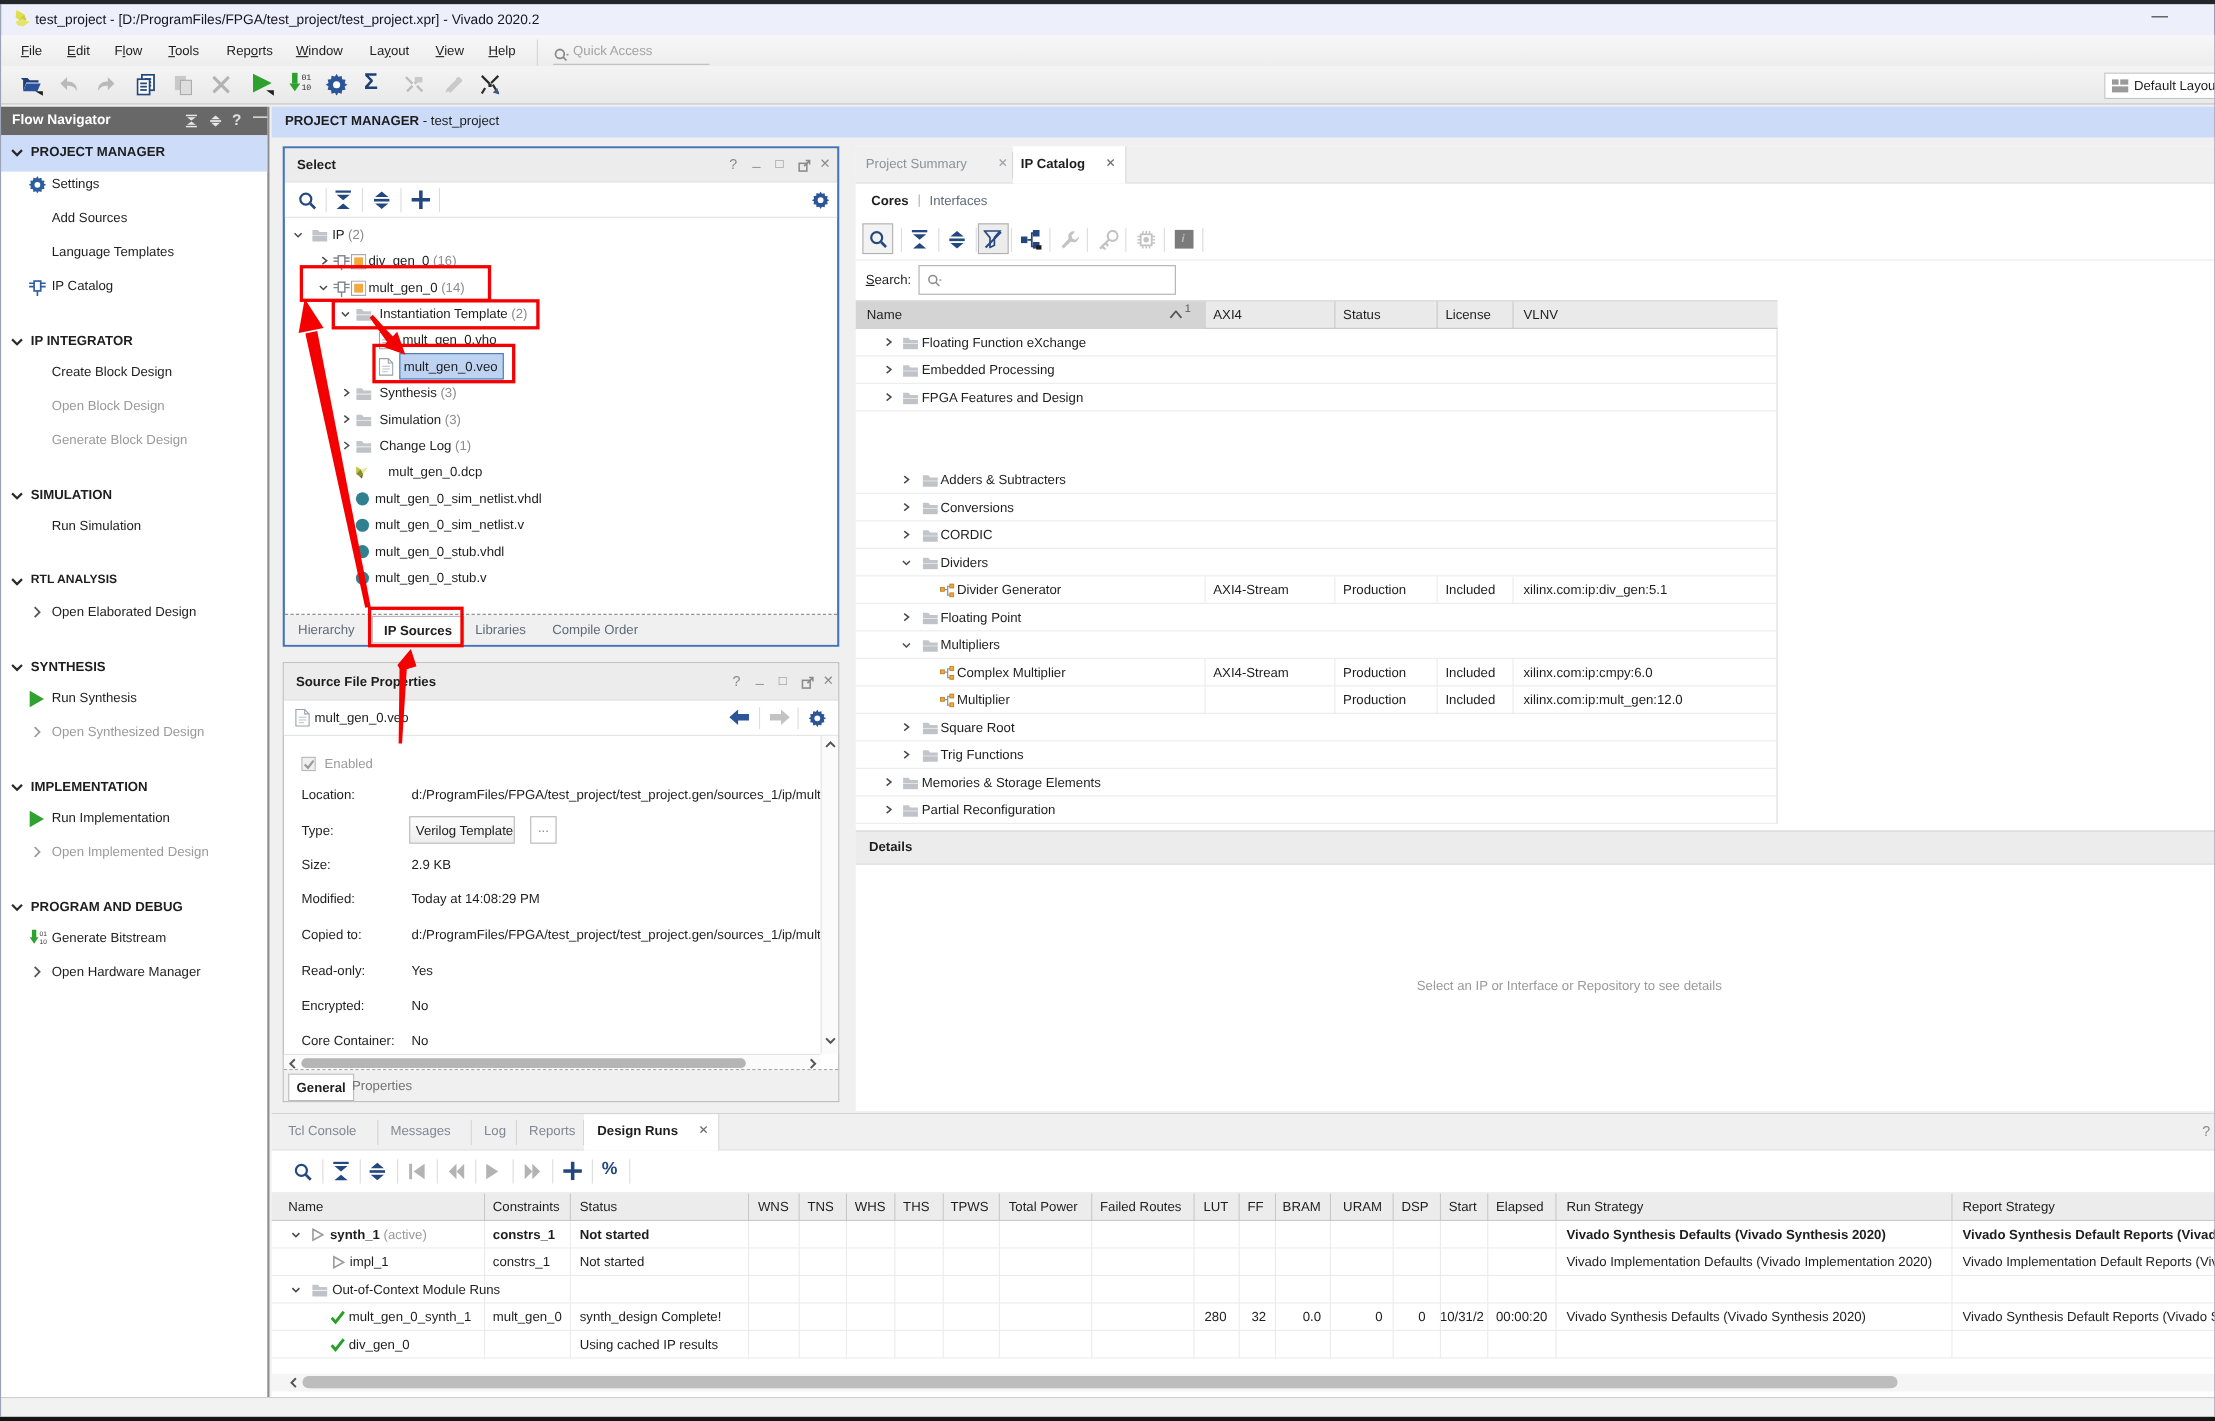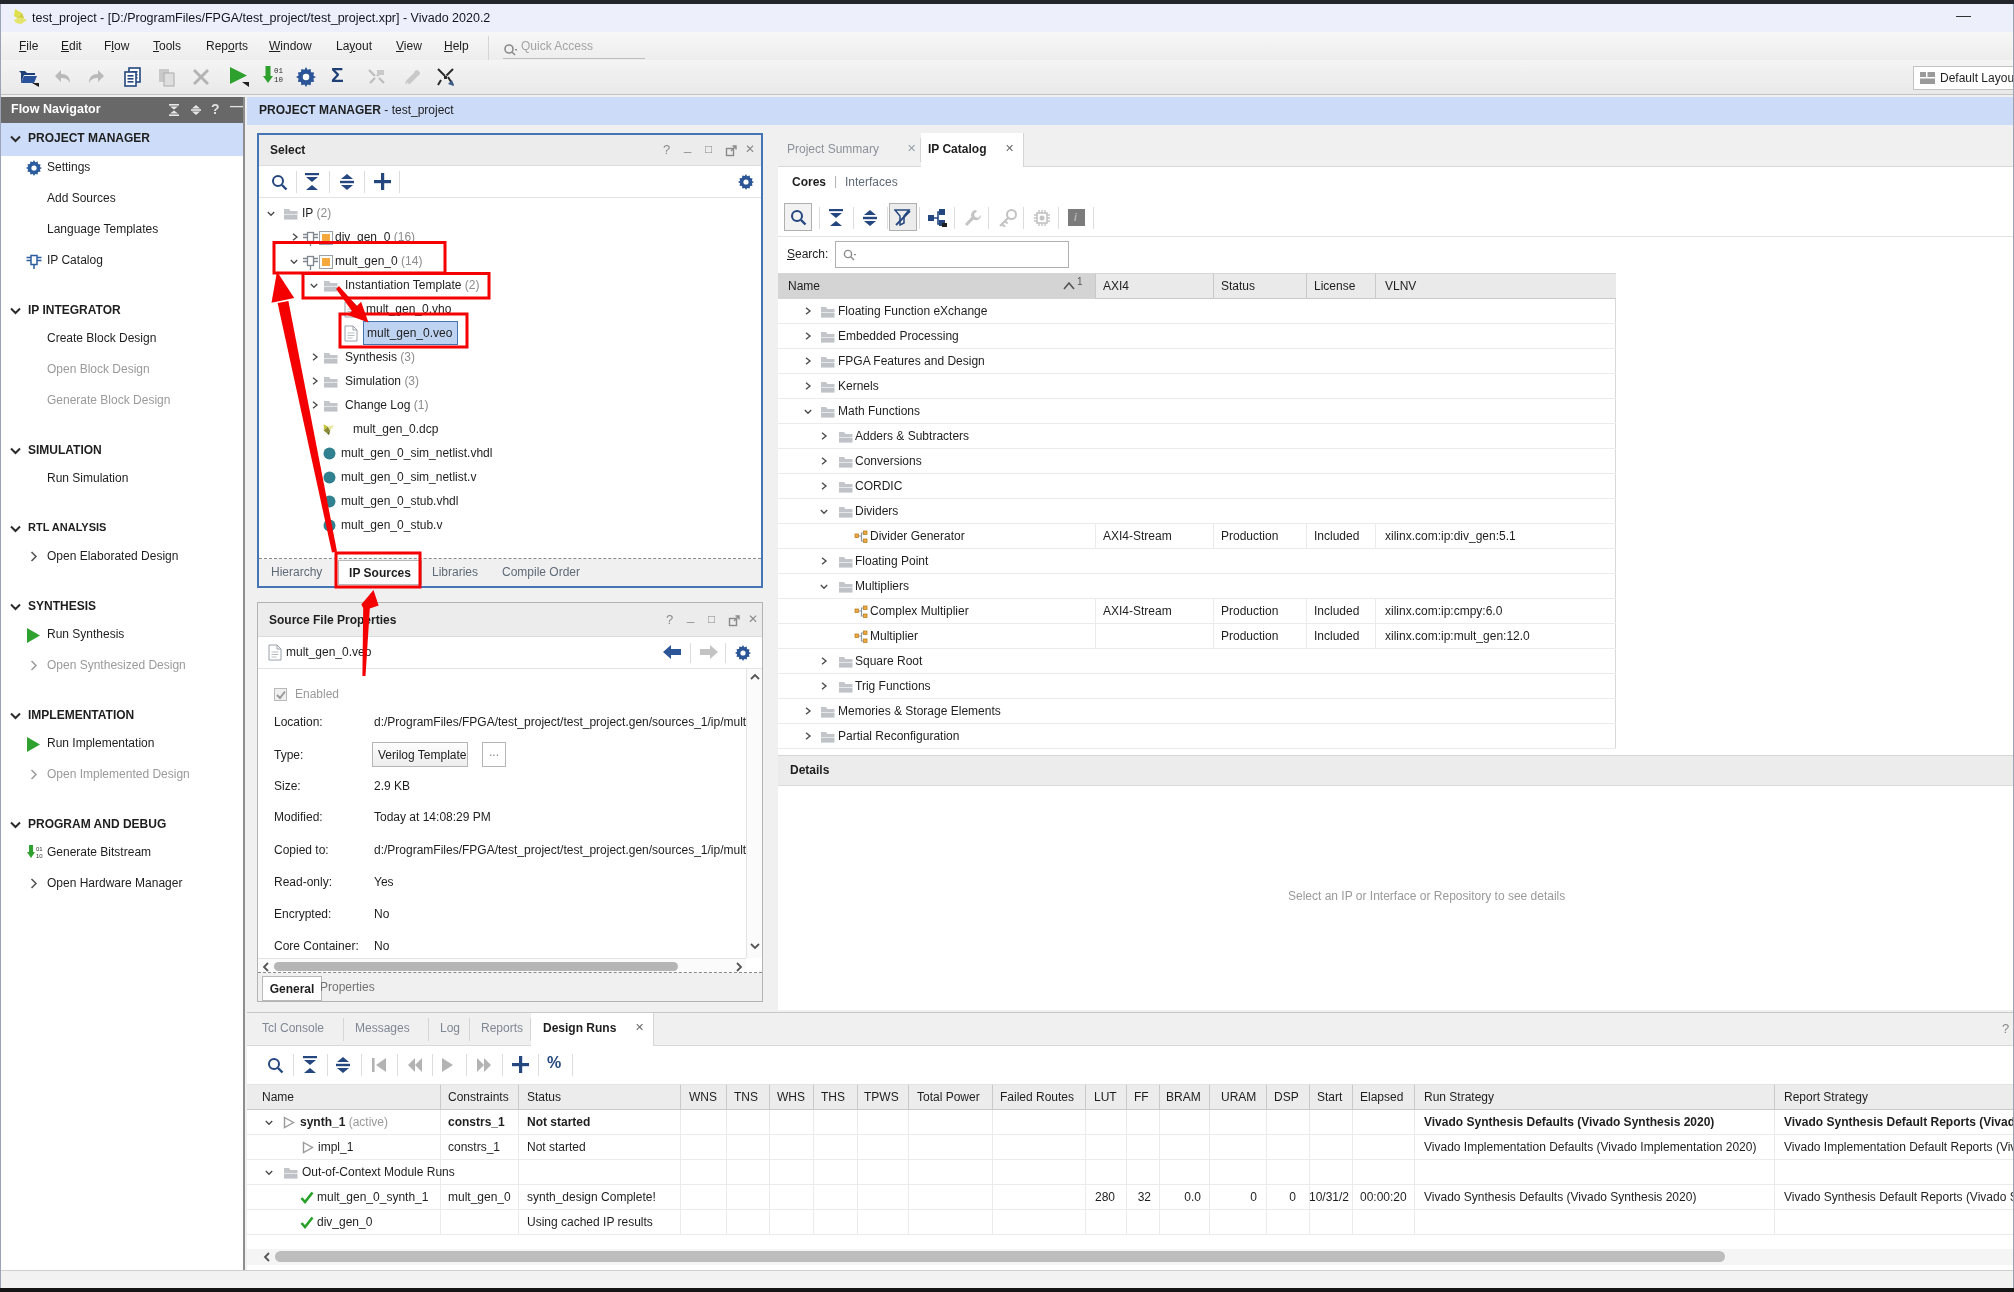--- a/index.html
+++ b/index.html
@@ -607,40 +607,20 @@
       </div>
     <div class="row" style="left:0;top:50px;width:838px;height:25px;border-bottom:1px solid #ebebeb">
         <svg class="chv" style="left:26px;top:8px" width="8" height="10" viewBox="0 0 8 10">
           <polyline points="1.5,1 6.5,5 1.5,9" fill="none" stroke="#4a4a4a" stroke-width="1.7"></polyline>
         </svg>
         <svg class="icn" style="left:42px;top:6px" width="15" height="13" viewBox="0 0 15 13">
           <path d="M1 2h5l1.5 2H14.5v3H1z" fill="#c2c6cb"></path>
           <path d="M1 7.6h13.5v5H1z" fill="#bfc3c8"></path>
         </svg>
         <span class="abs" style="left:60px;top:5px">FPGA Features and Design</span>
-      </div>
-    <div class="row" style="left:0;top:75px;width:838px;height:25px;border-bottom:1px solid #ebebeb">
-        <svg class="chv" style="left:26px;top:8px" width="8" height="10" viewBox="0 0 8 10">
-          <polyline points="1.5,1 6.5,5 1.5,9" fill="none" stroke="#4a4a4a" stroke-width="1.7"></polyline>
-        </svg>
-        <svg class="icn" style="left:42px;top:6px" width="15" height="13" viewBox="0 0 15 13">
-          <path d="M1 2h5l1.5 2H14.5v3H1z" fill="#c2c6cb"></path>
-          <path d="M1 7.6h13.5v5H1z" fill="#bfc3c8"></path>
-        </svg>
-        <span class="abs" style="left:60px;top:5px">Kernels</span>
-      </div>
-    <div class="row" style="left:0;top:100px;width:838px;height:25px;border-bottom:1px solid #ebebeb">
-        <svg class="chv" style="left:26px;top:9px" width="10" height="8" viewBox="0 0 10 8">
-          <polyline points="1,1.5 5,5.5 9,1.5" fill="none" stroke="#4a4a4a" stroke-width="1.7"></polyline>
-        </svg>
-        <svg class="icn" style="left:42px;top:6px" width="15" height="13" viewBox="0 0 15 13">
-          <path d="M1 2h5l1.5 2H14.5v3H1z" fill="#c2c6cb"></path>
-          <path d="M1 7.6h13.5v5H1z" fill="#bfc3c8"></path>
-        </svg>
-        <span class="abs" style="left:60px;top:5px">Math Functions</span>
       </div>
     <div class="row" style="left:0;top:125px;width:838px;height:25px;border-bottom:1px solid #ebebeb">
         <svg class="chv" style="left:42px;top:8px" width="8" height="10" viewBox="0 0 8 10">
           <polyline points="1.5,1 6.5,5 1.5,9" fill="none" stroke="#4a4a4a" stroke-width="1.7"></polyline>
         </svg>
         <svg class="icn" style="left:60px;top:6px" width="15" height="13" viewBox="0 0 15 13">
           <path d="M1 2h5l1.5 2H14.5v3H1z" fill="#c2c6cb"></path>
           <path d="M1 7.6h13.5v5H1z" fill="#bfc3c8"></path>
         </svg>
         <span class="abs" style="left:77px;top:5px">Adders &amp; Subtracters</span>

